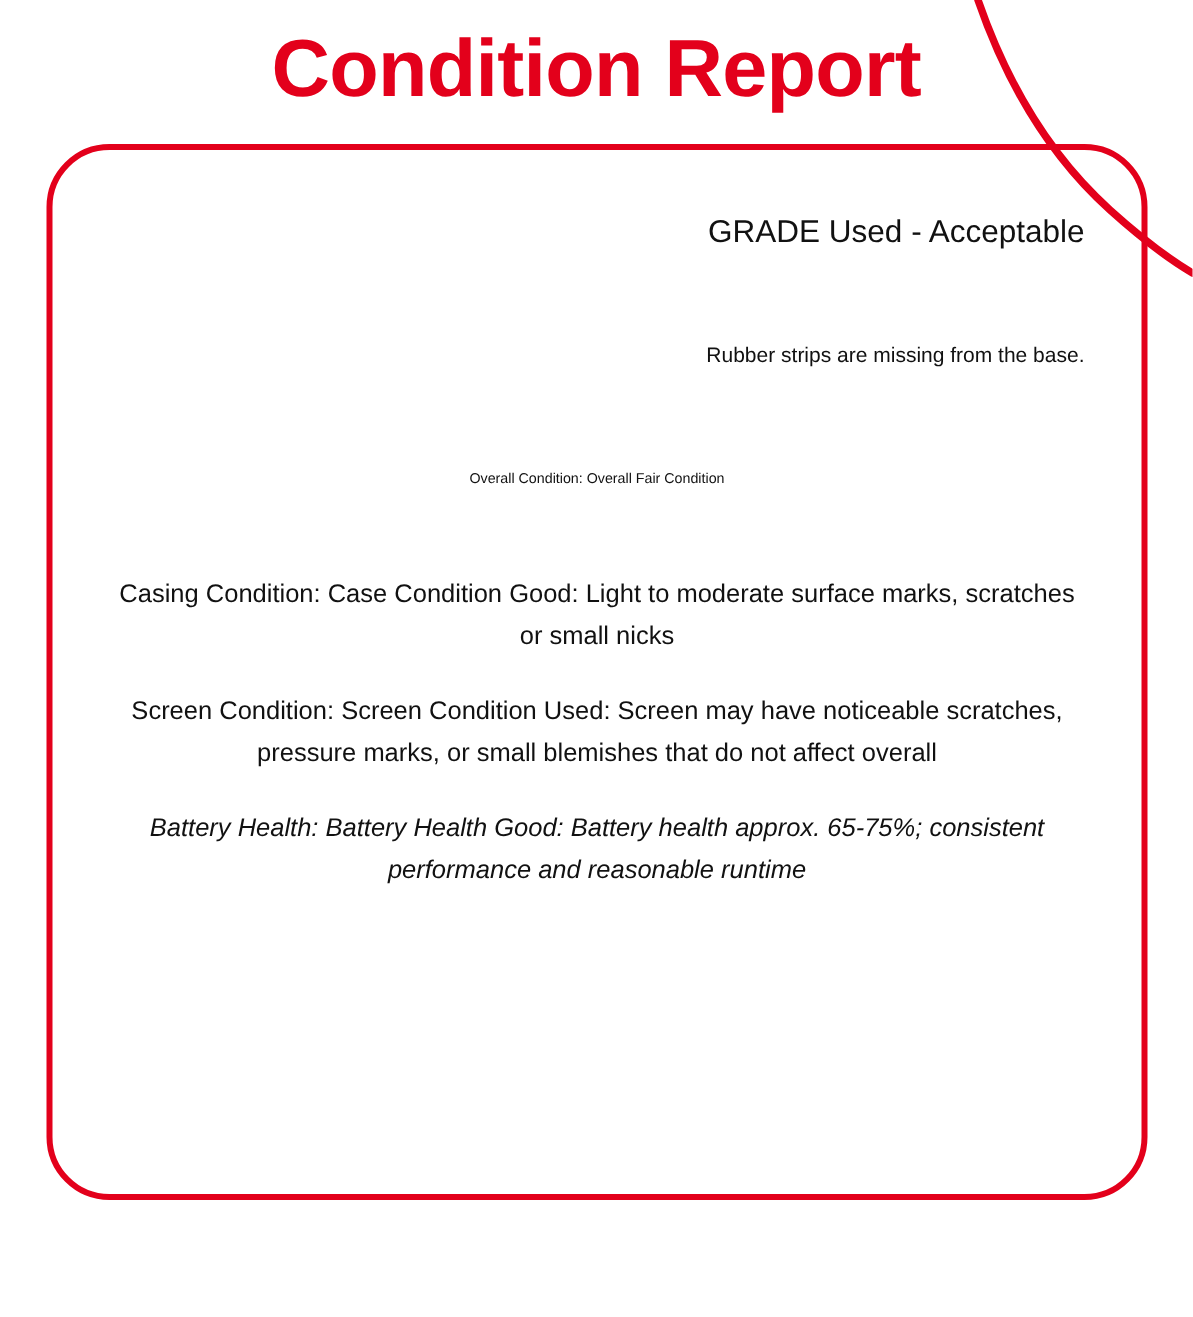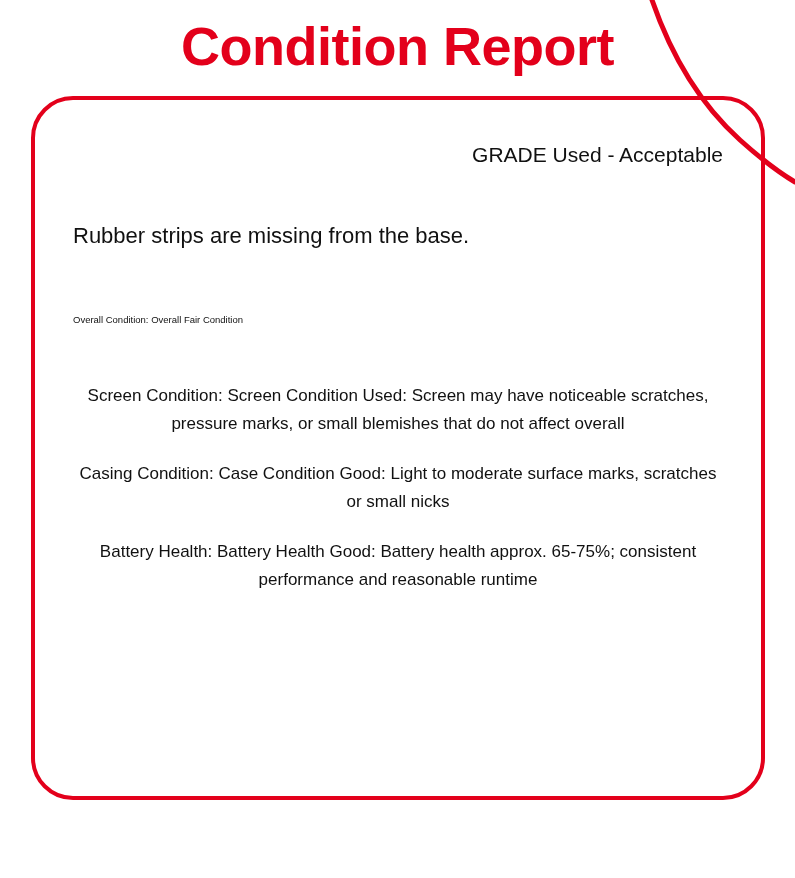--- a/index.html
+++ b/index.html
@@ -67,45 +67,46 @@
   }
   .grade {
     margin-top: 46px;
     text-align: right;
     font-size: 21px;
     line-height: 26px;
     color: #111111;
   }
   .summary {
     margin-top: 57px;
-    text-align: left;
-    font-size: 22px;
+    text-align: right;
+    font-size: 14px;
     line-height: 22px;
     color: #111111;
   }
   .overall {
     margin-top: 67px;
-    text-align: left;
+    text-align: center;
     font-size: 9.5px;
     line-height: 12px;
     color: #111111;
   }
   .details {
     margin-top: 56px;
   }
   .detail-row {
     text-align: center;
     font-size: 17px;
     line-height: 28px;
     color: #111111;
     margin-bottom: 22px;
     padding: 0 6px;
   }
   .detail-row:last-child {
     margin-bottom: 12px;
+    font-style: italic;
   }
 </style>
 </head>
 <body>
 
 <div class="page">
 
   <div class="title">Condition Report</div>
 
   <svg class="ribbon-svg" viewBox="0 0 795 878" xmlns="http://www.w3.org/2000/svg">
@@ -113,19 +114,19 @@
   </svg>
 
   <div class="card"></div>
 
   <div class="content">
     <div class="grade">GRADE Used - Acceptable</div>
     <div class="summary">Rubber strips are missing from the base.</div>
     <div class="overall">Overall Condition: Overall Fair Condition</div>
 
     <div class="details">
+      <div class="detail-row">Casing Condition: Case Condition Good: Light to moderate surface marks, scratches or small nicks</div>
       <div class="detail-row">Screen Condition: Screen Condition Used: Screen may have noticeable scratches, pressure marks, or small blemishes that do not affect overall</div>
-      <div class="detail-row">Casing Condition: Case Condition Good: Light to moderate surface marks, scratches or small nicks</div>
       <div class="detail-row">Battery Health: Battery Health Good: Battery health approx. 65-75%; consistent performance and reasonable runtime</div>
     </div>
   </div>
 
 </div>
 
 </body></html>

